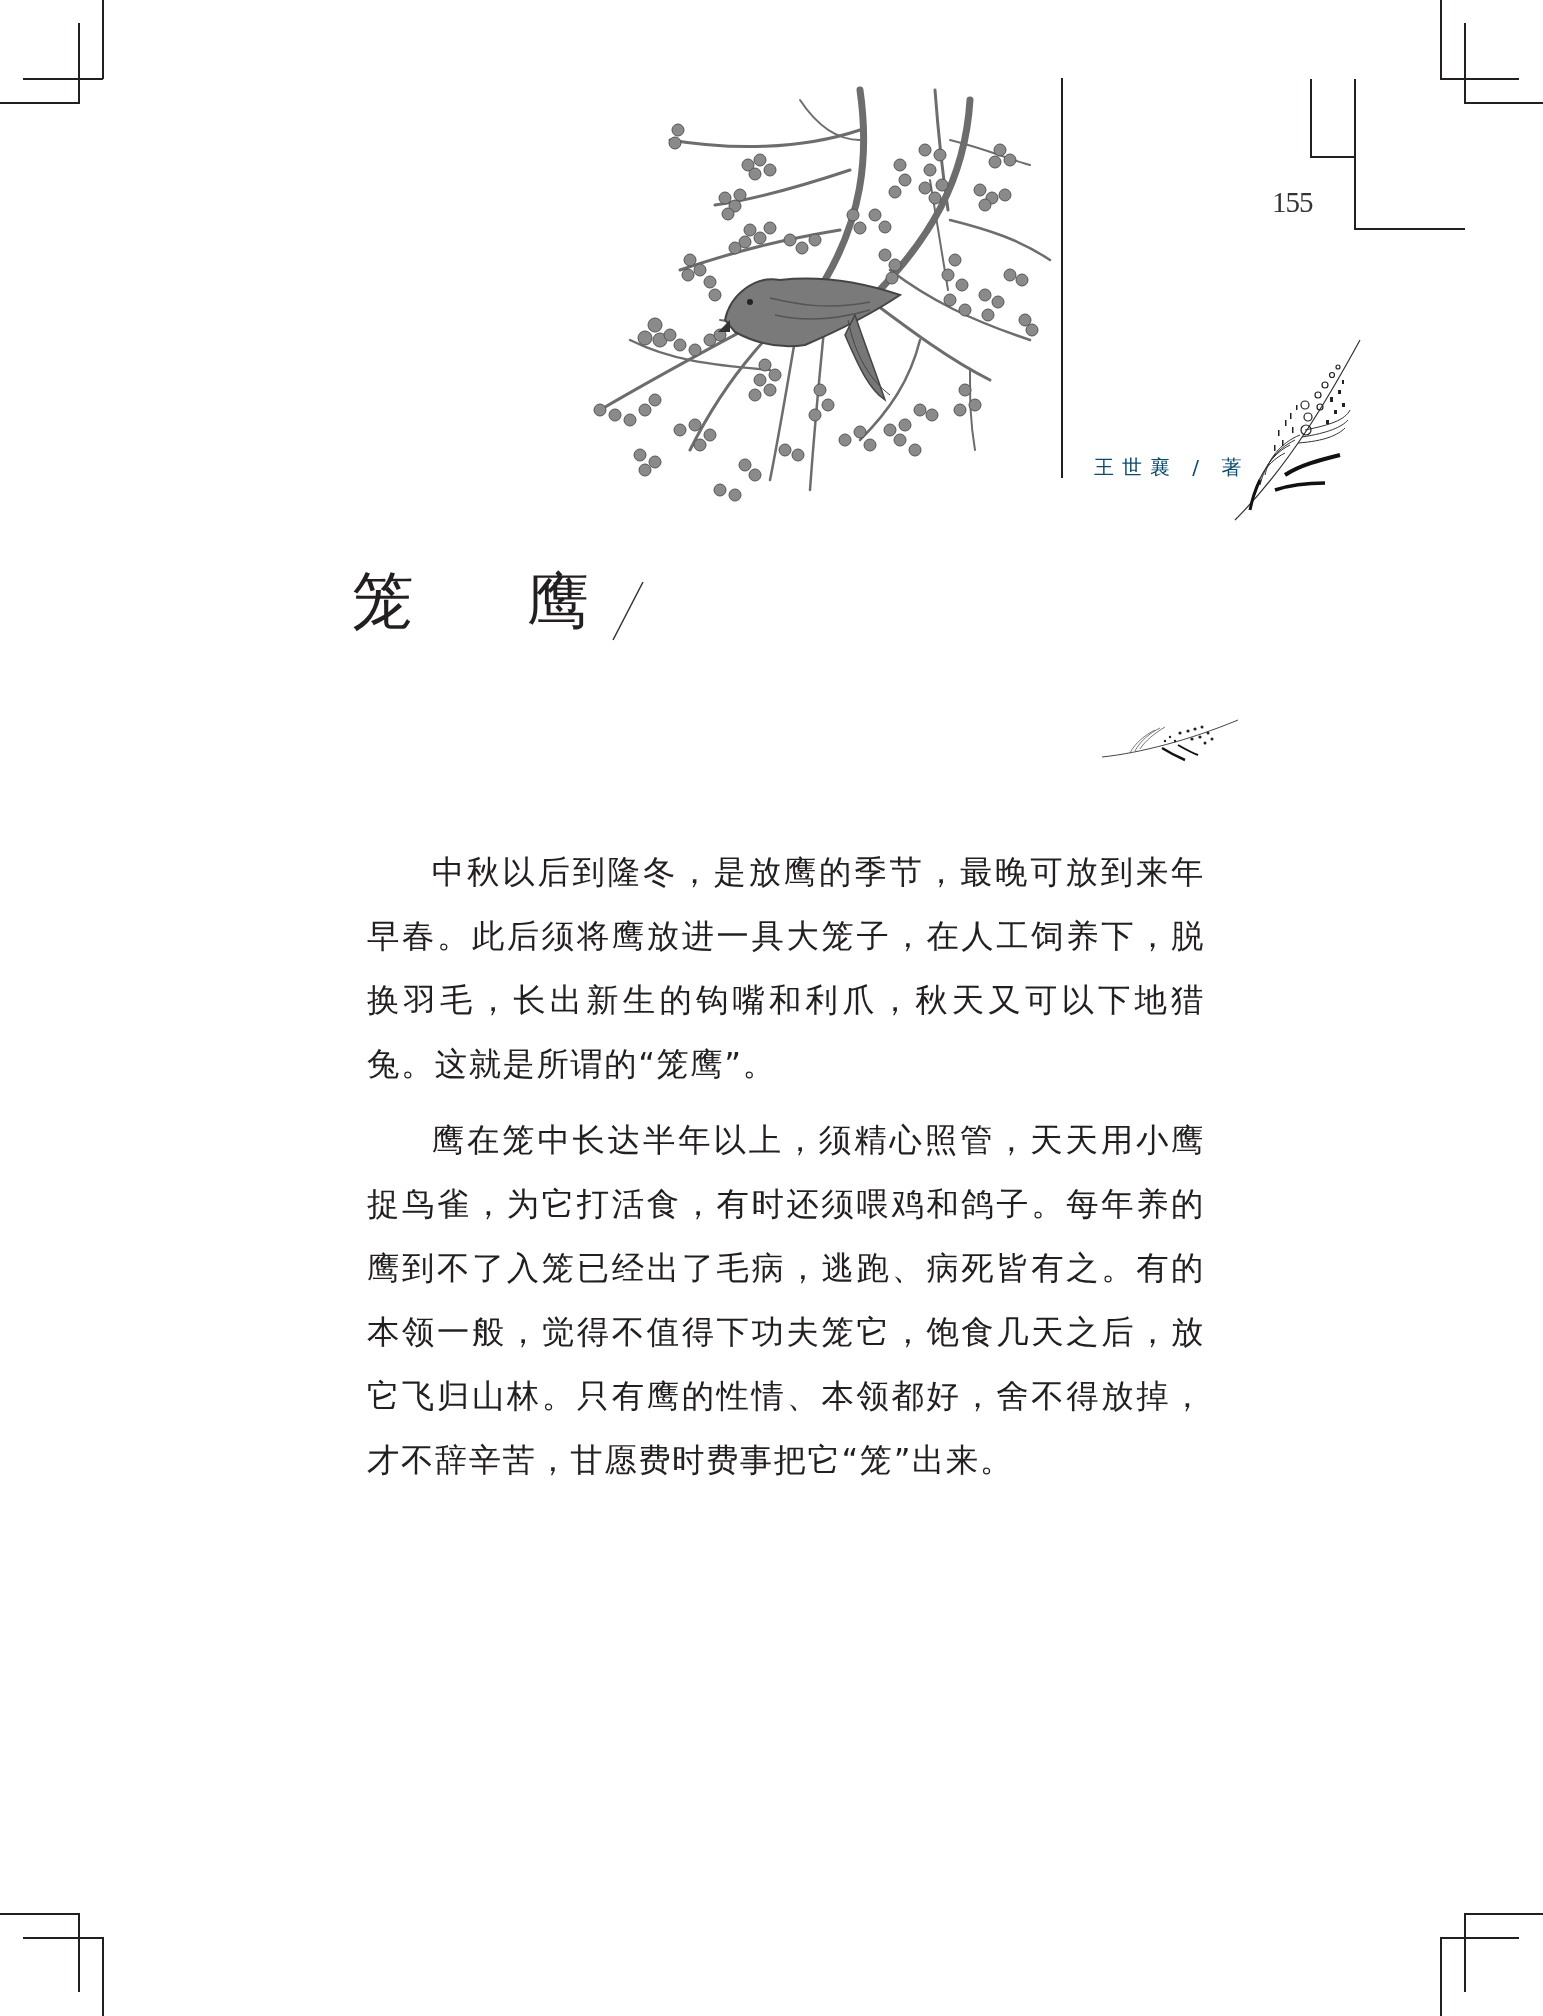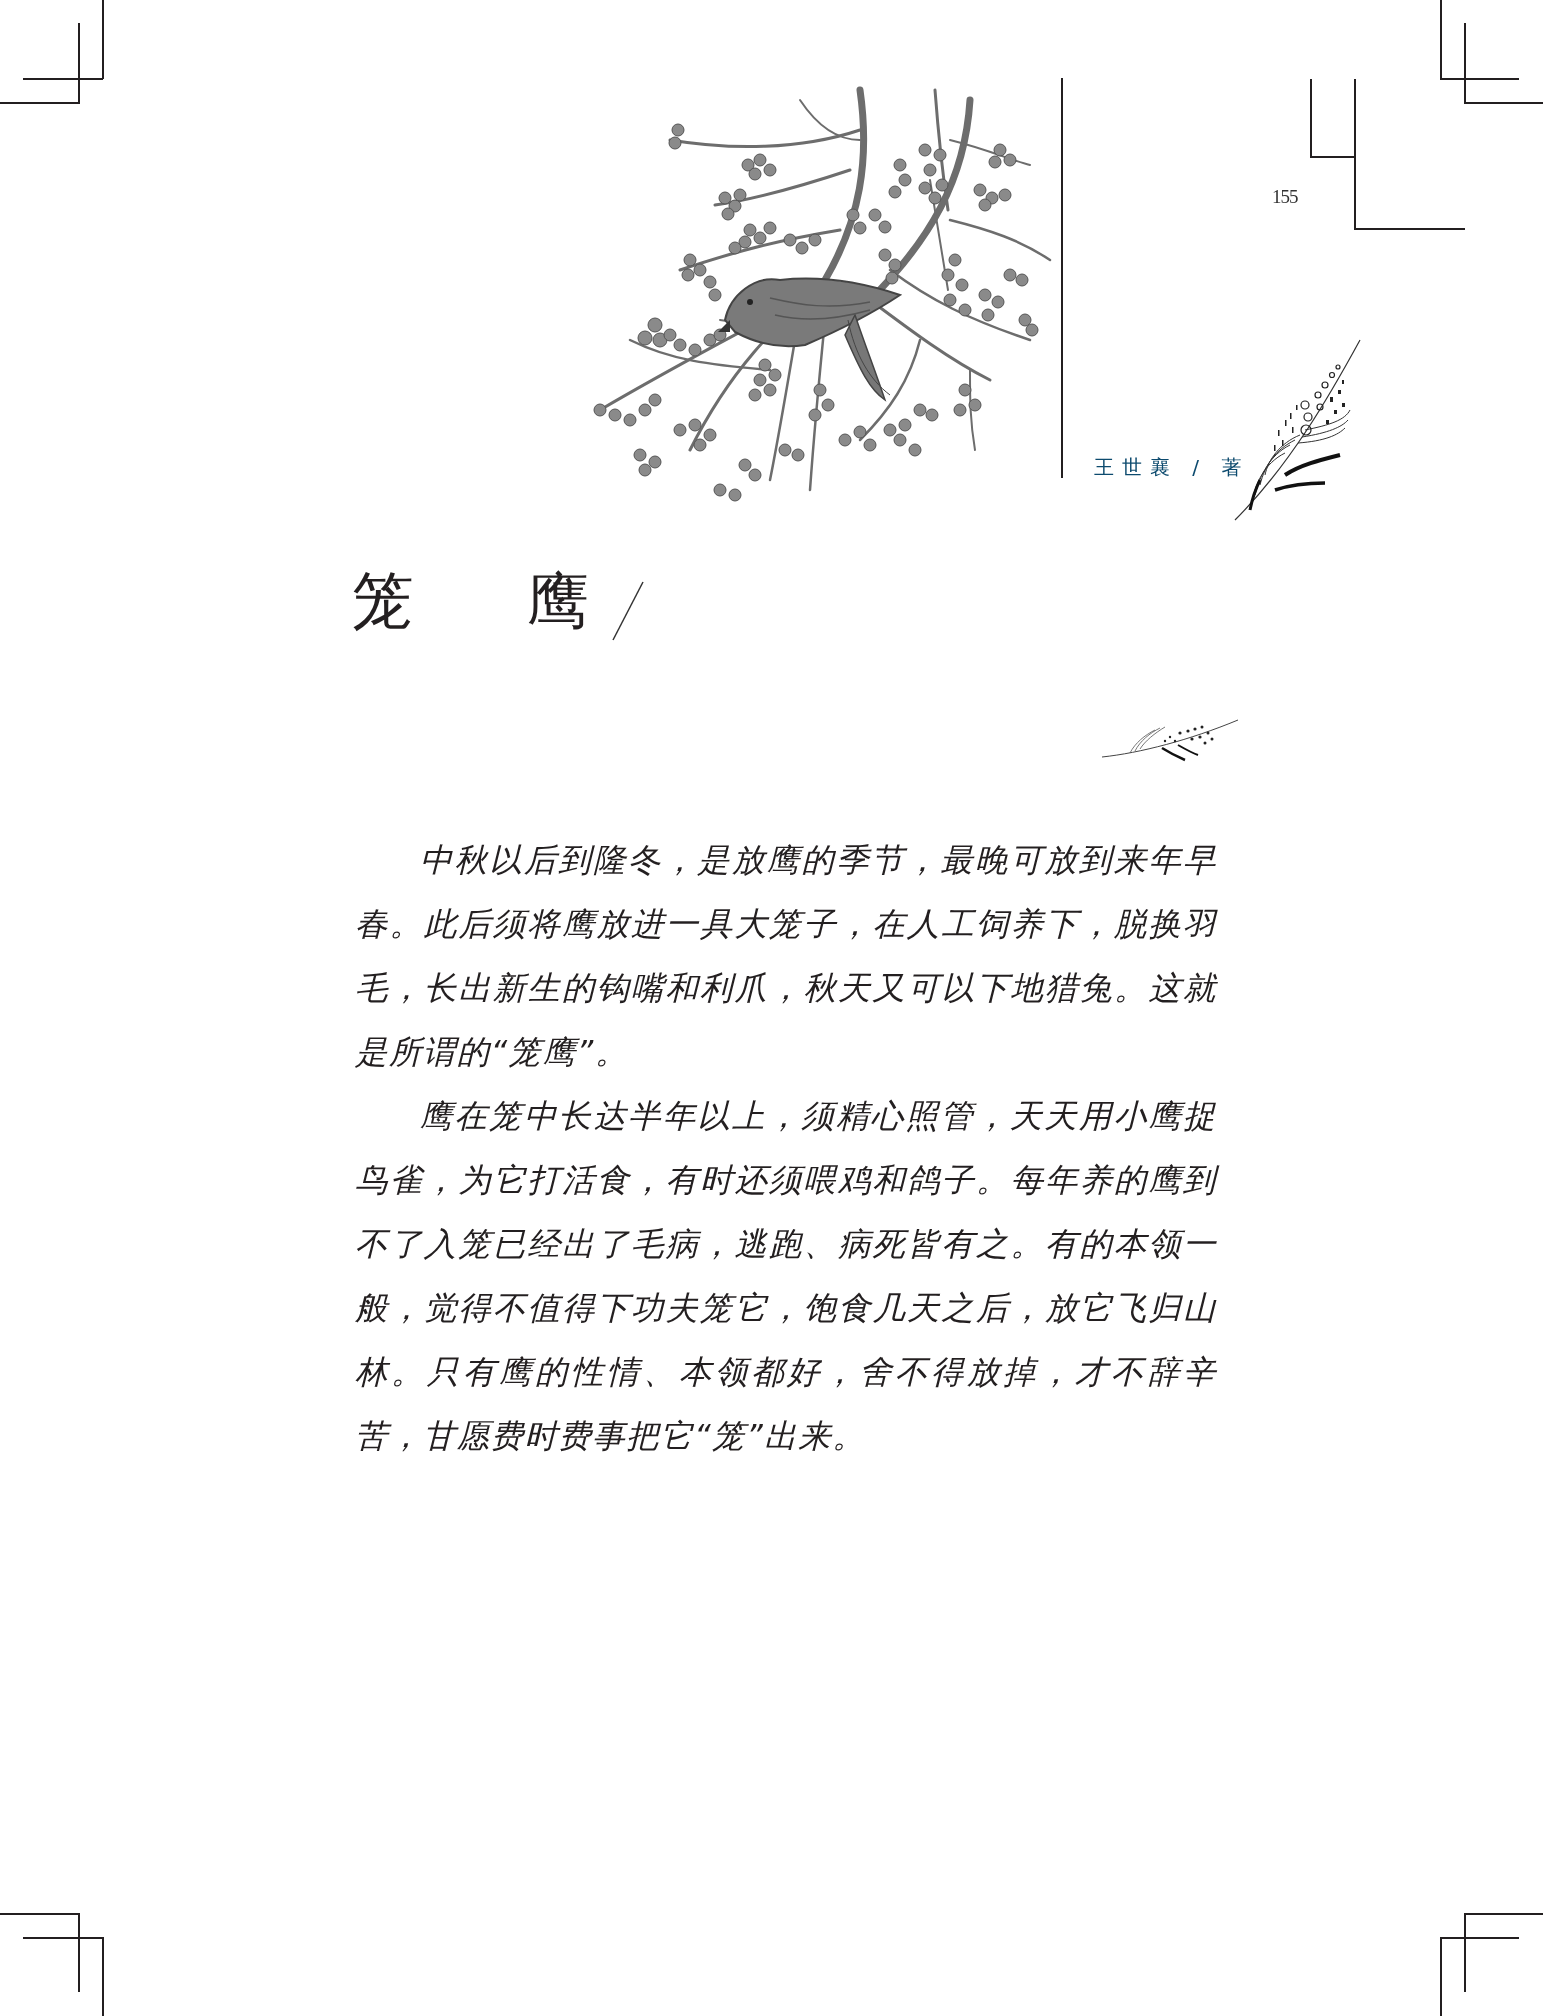--- a/index.html
+++ b/index.html
@@ -1,25 +1,25 @@
 <!DOCTYPE html>
 <html><head>
 <meta charset="utf-8">
 <style>
   html,body{margin:0;padding:0;background:#fff;}
   body{width:1543px;height:2016px;position:relative;overflow:hidden;
        font-family:"DejaVu Sans","Liberation Sans",sans-serif;color:#231f20;}
   .ln{position:absolute;background:#231f20;}
   .abs{position:absolute;}
-  .page-num{position:absolute;left:1272px;top:186px;font-family:"Liberation Serif","DejaVu Serif",serif;font-size:19px;color:#333;letter-spacing:-1px;text-align:right;}
+  .page-num{position:absolute;left:1272px;top:186px;font-family:"Liberation Serif","DejaVu Serif",serif;font-size:29px;color:#333;letter-spacing:-1px;text-align:right;}
   .author{position:absolute;left:1094px;top:454px;font-size:20px;color:#0c4a6e;letter-spacing:8px;white-space:nowrap;}
   .title{position:absolute;top:570px;left:352px;font-size:62px;color:#231f20;white-space:nowrap;line-height:1;}
   .title .c2{position:absolute;left:175px;top:0;}
   .body-text{position:absolute;left:355px;top:828px;width:862px;font-size:32.4px;line-height:64px;color:#231f20;}
-  .body-text p{margin:0;text-indent:2em;text-align:justify;text-align-last:left;letter-spacing:1.5px;font-style:italic;}
+  .body-text p{margin:12px;text-indent:2em;text-align:justify;text-align-last:left;letter-spacing:1.5px;}
   .body-text p + p{margin-top:0;}
 </style>
 </head>
 <body>
 
 <div>
   <div class="ln" style="left:102px;top:0;width:2px;height:79px;"></div>
   <div class="ln" style="left:23px;top:78px;width:80px;height:2px;"></div>
   <div class="ln" style="left:78px;top:23px;width:2px;height:80px;"></div>
   <div class="ln" style="left:0;top:102px;width:80px;height:2px;"></div>

